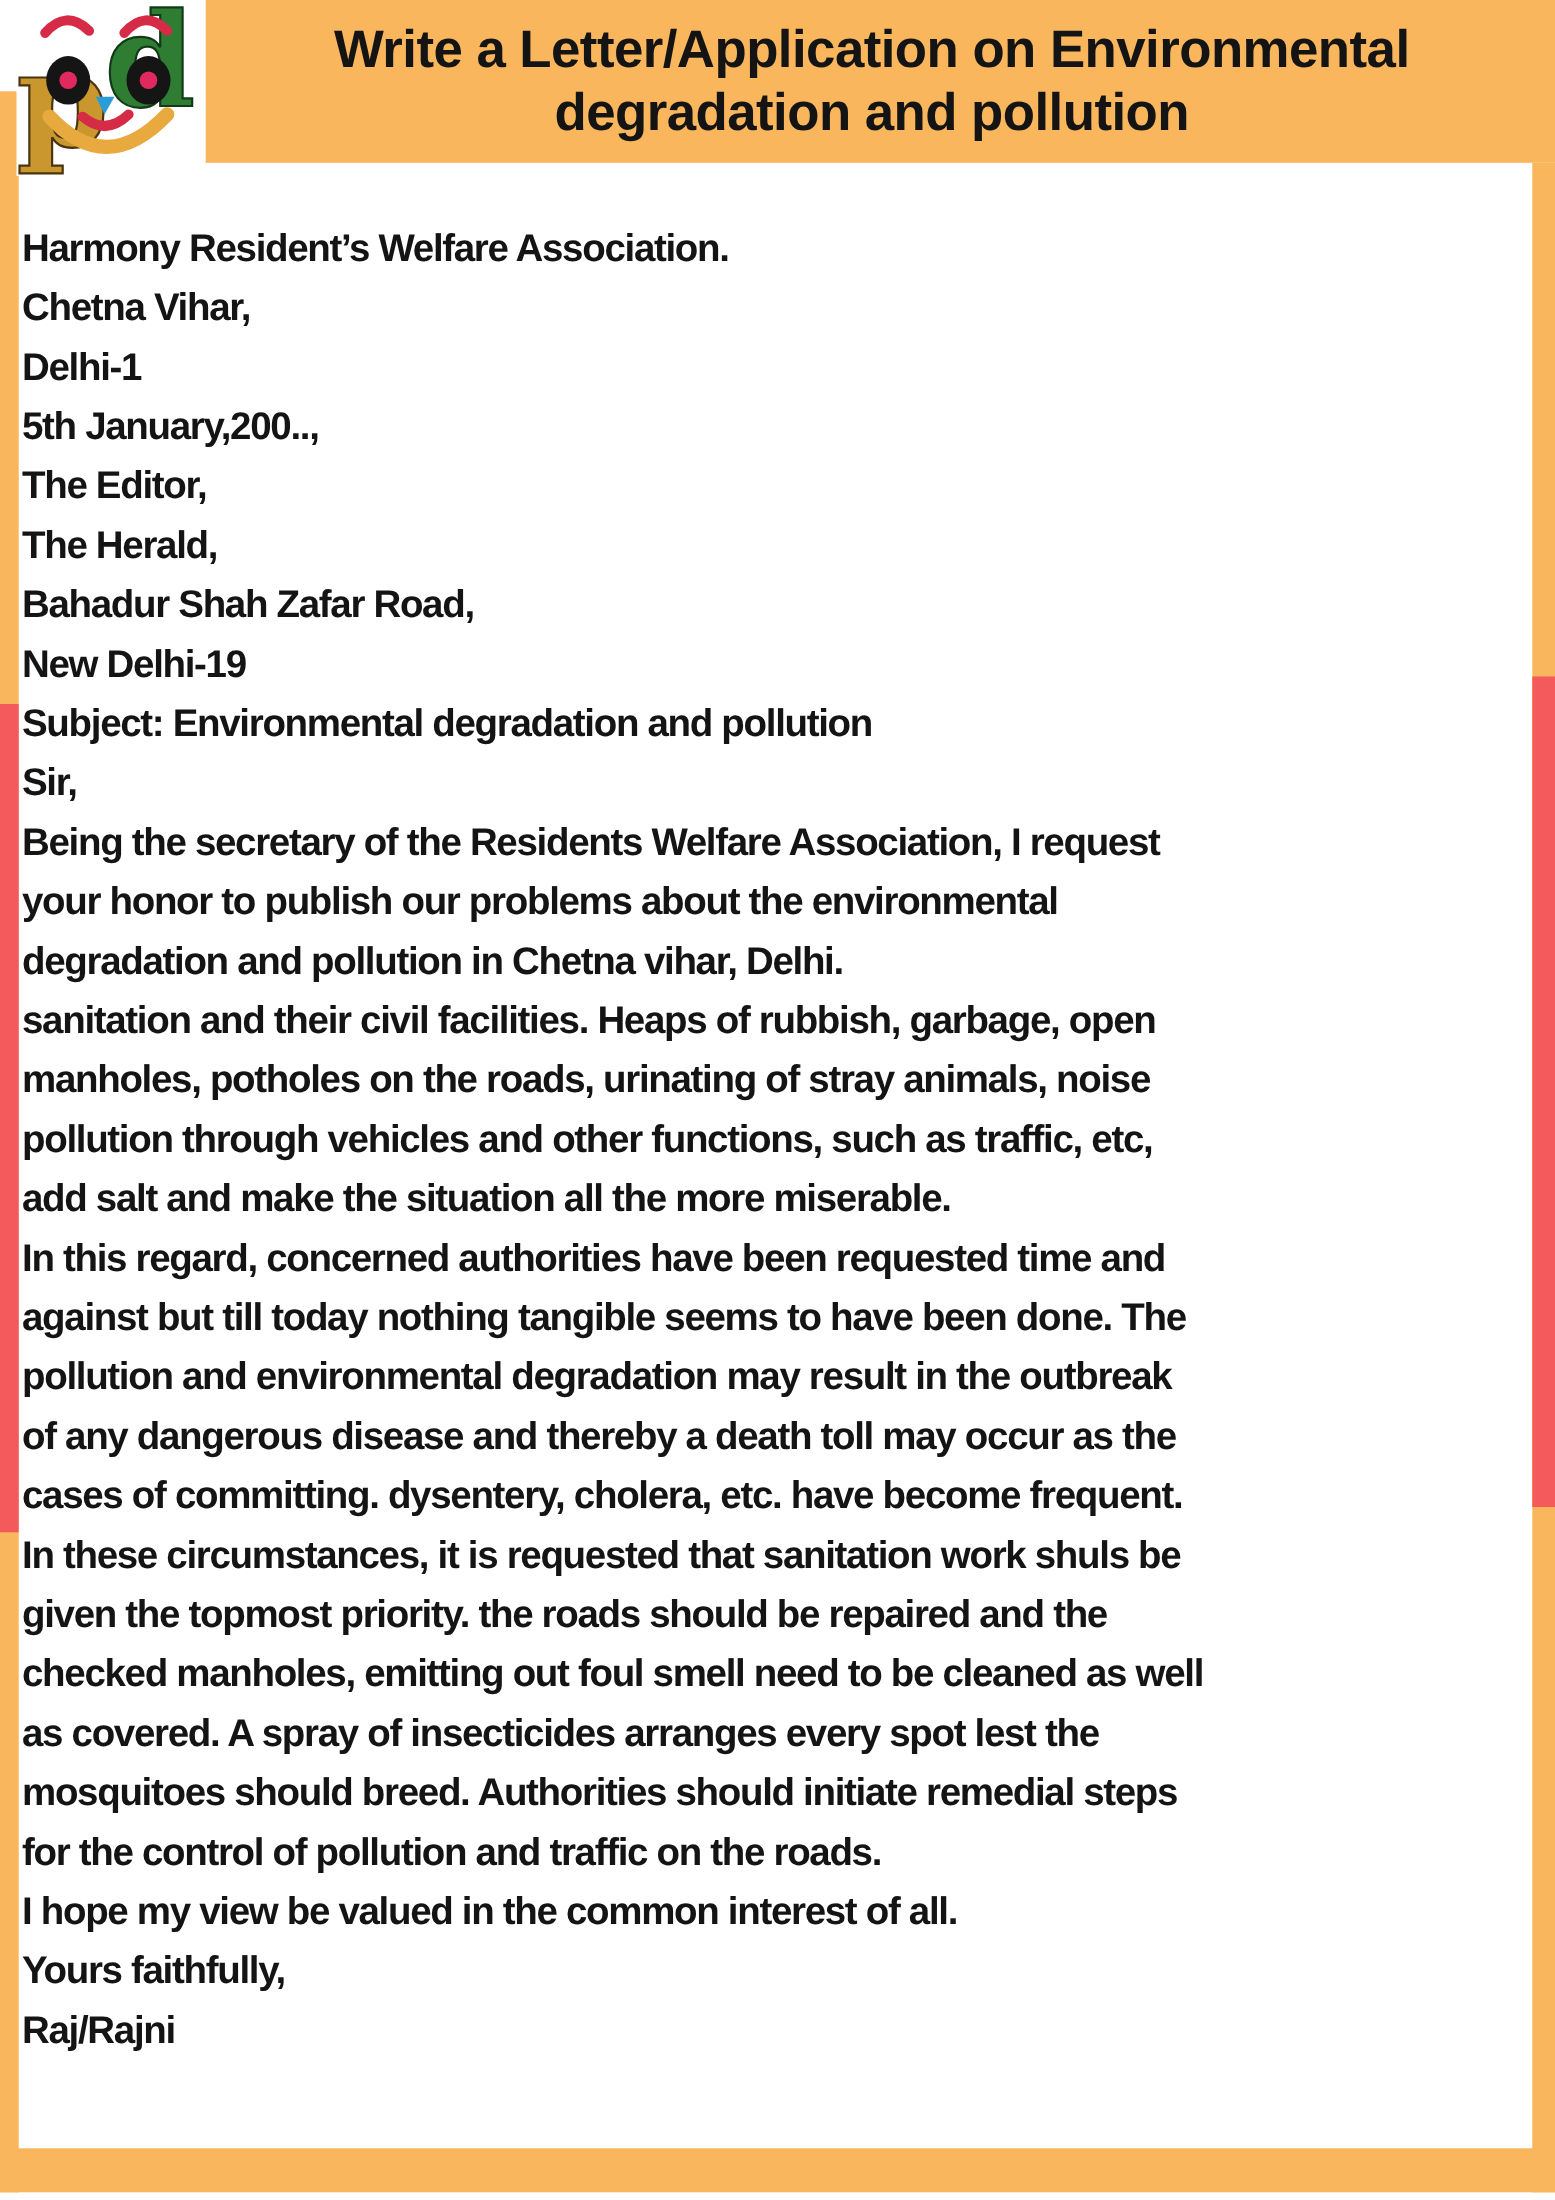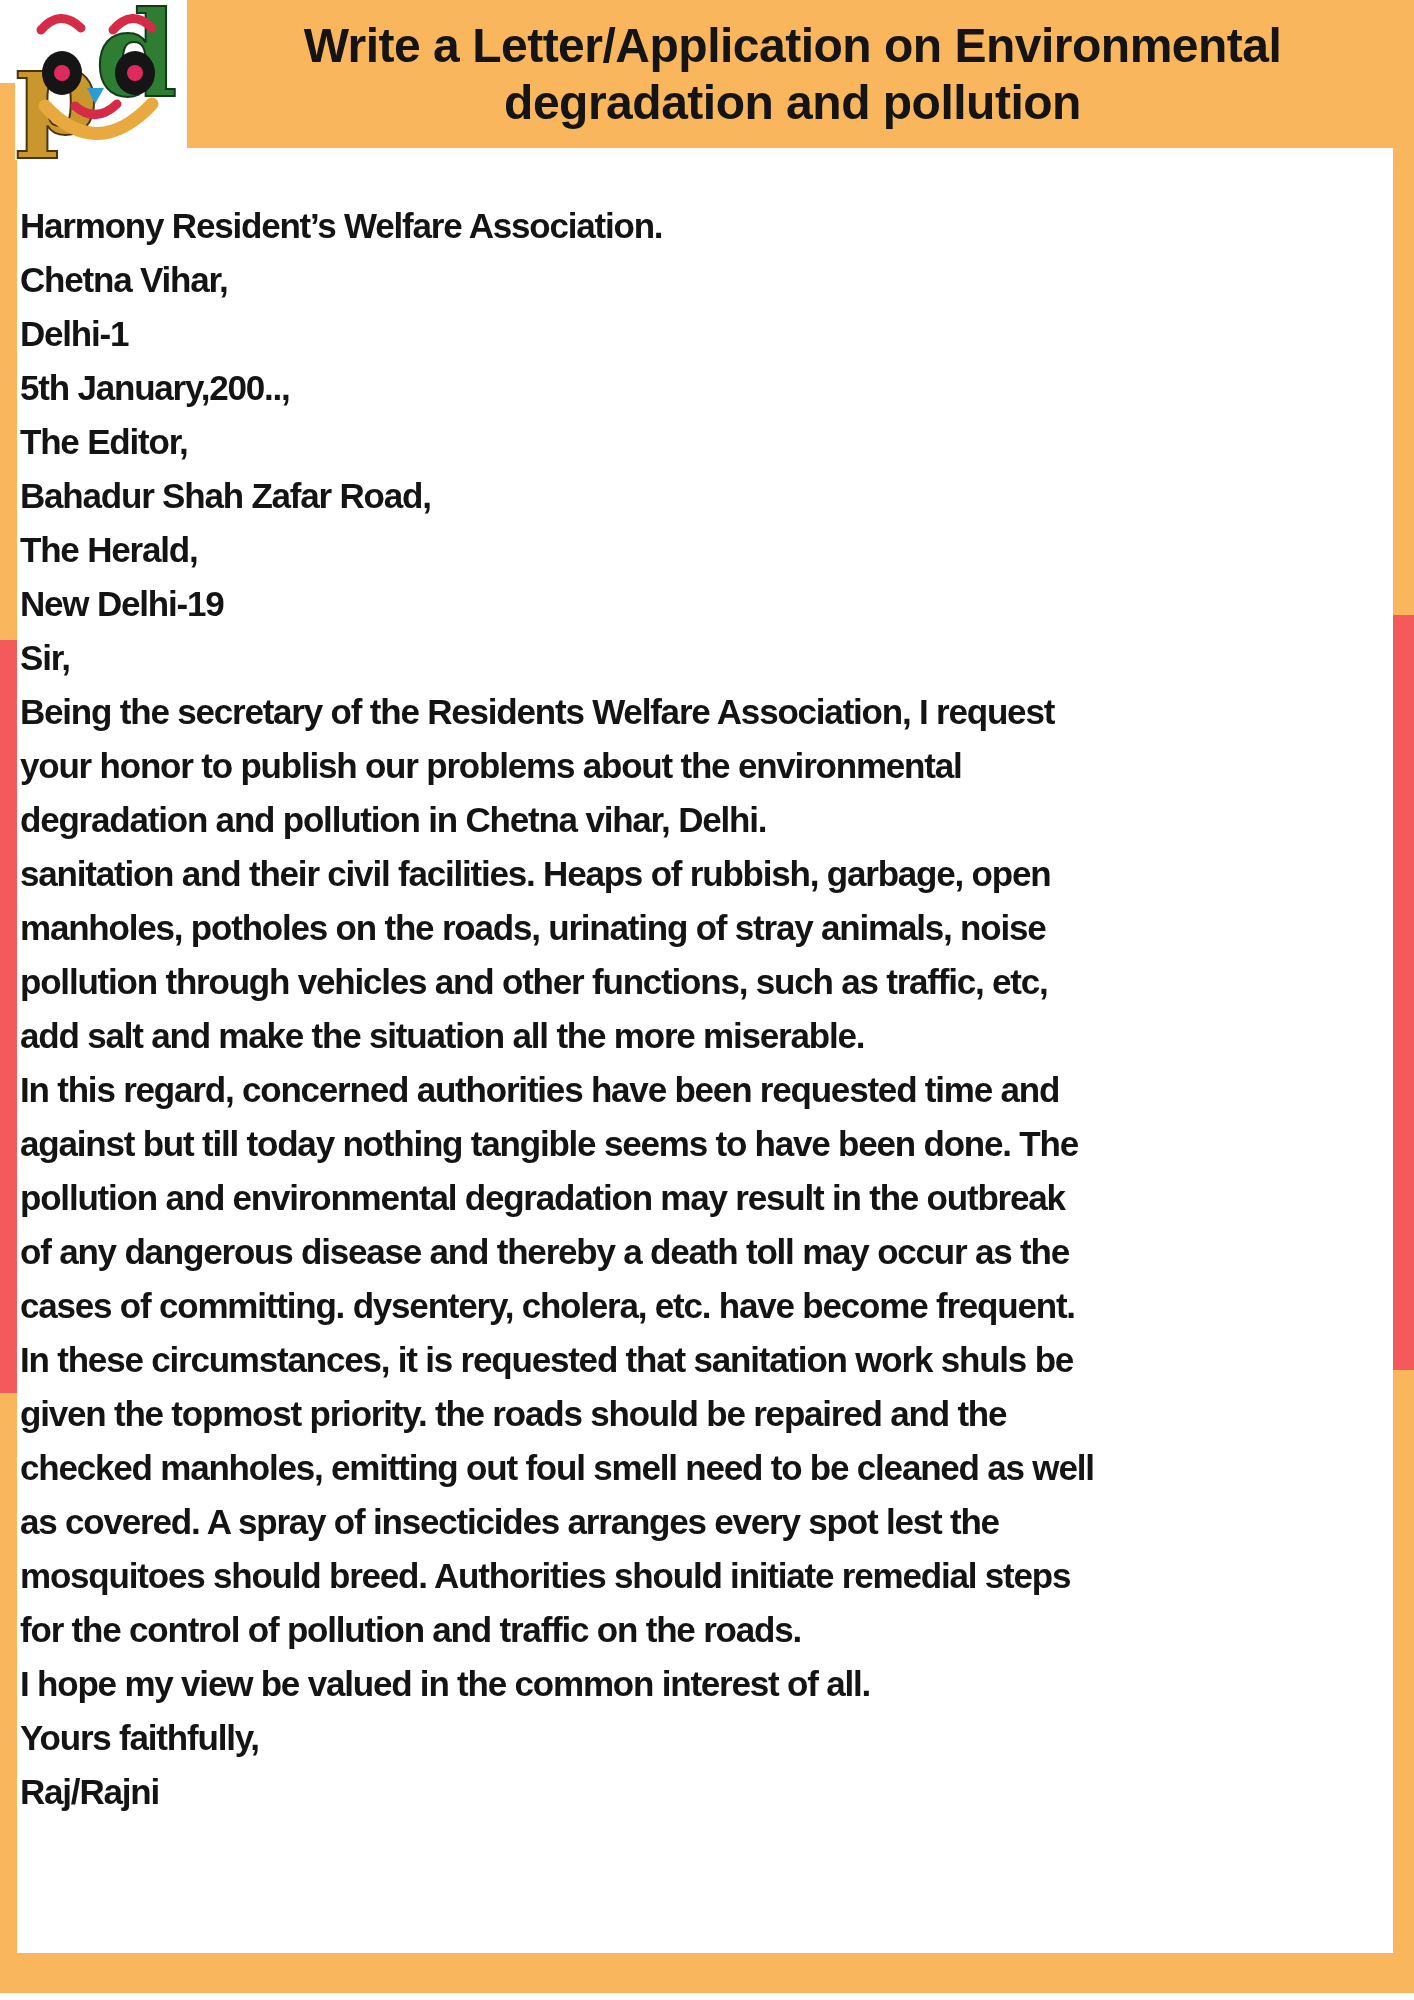--- a/index.html
+++ b/index.html
@@ -77,23 +77,24 @@
     <div>Write a Letter/Application on Environmental</div>
     <div>degradation and pollution</div>
   </div>
 
   <div class="letter">
     <div>Harmony Resident’s Welfare Association.</div>
     <div>Chetna Vihar,</div>
     <div>Delhi-1</div>
     <div>5th January,200..,</div>
     <div>The Editor,</div>
+    <div>The Herald,</div>
     <div>Bahadur Shah Zafar Road,</div>
-    <div>The Herald,</div>
     <div>New Delhi-19</div>
+    <div>Subject: Environmental degradation and pollution</div>
     <div>Sir,</div>
     <div>Being the secretary of the Residents Welfare Association, I request</div>
     <div>your honor to publish our problems about the environmental</div>
     <div>degradation and pollution in Chetna vihar, Delhi.</div>
     <div>sanitation and their civil facilities. Heaps of rubbish, garbage, open</div>
     <div>manholes, potholes on the roads, urinating of stray animals, noise</div>
     <div>pollution through vehicles and other functions, such as traffic, etc,</div>
     <div>add salt and make the situation all the more miserable.</div>
     <div>In this regard, concerned authorities have been requested time and</div>
     <div>against but till today nothing tangible seems to have been done. The</div>

